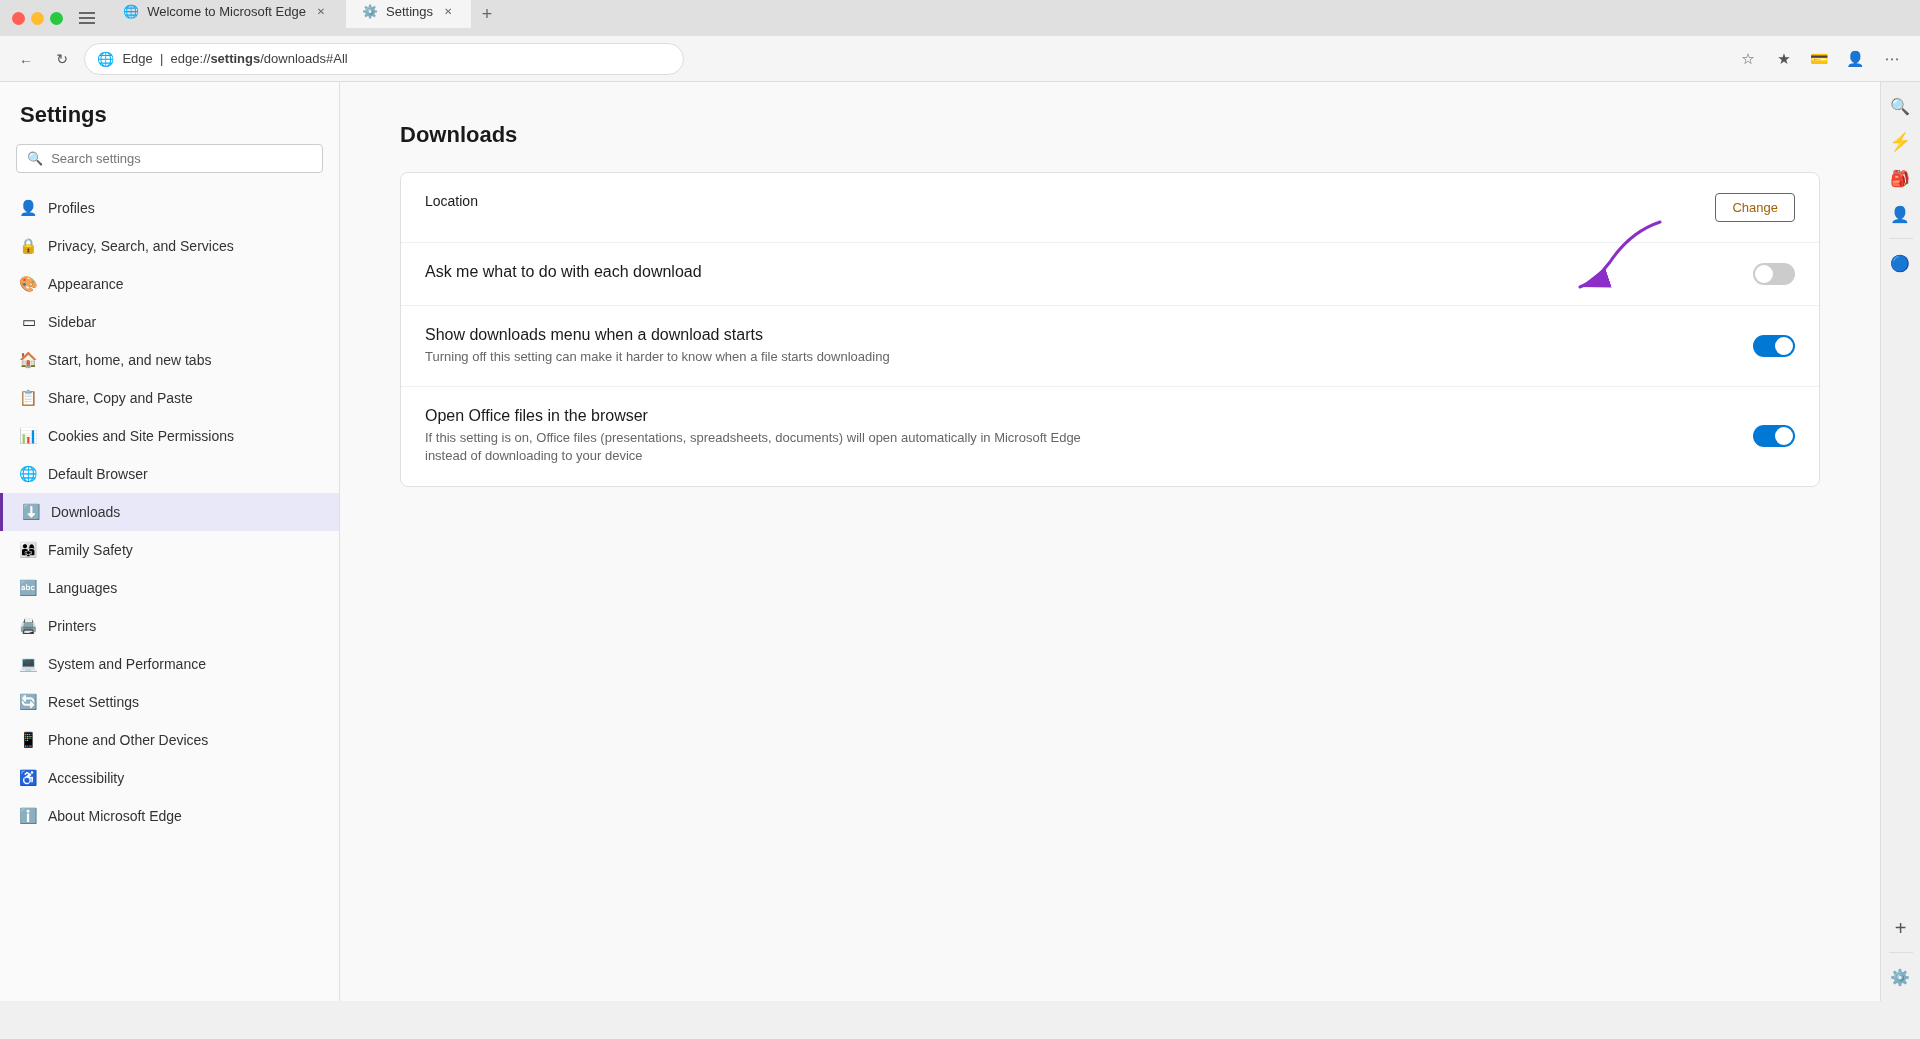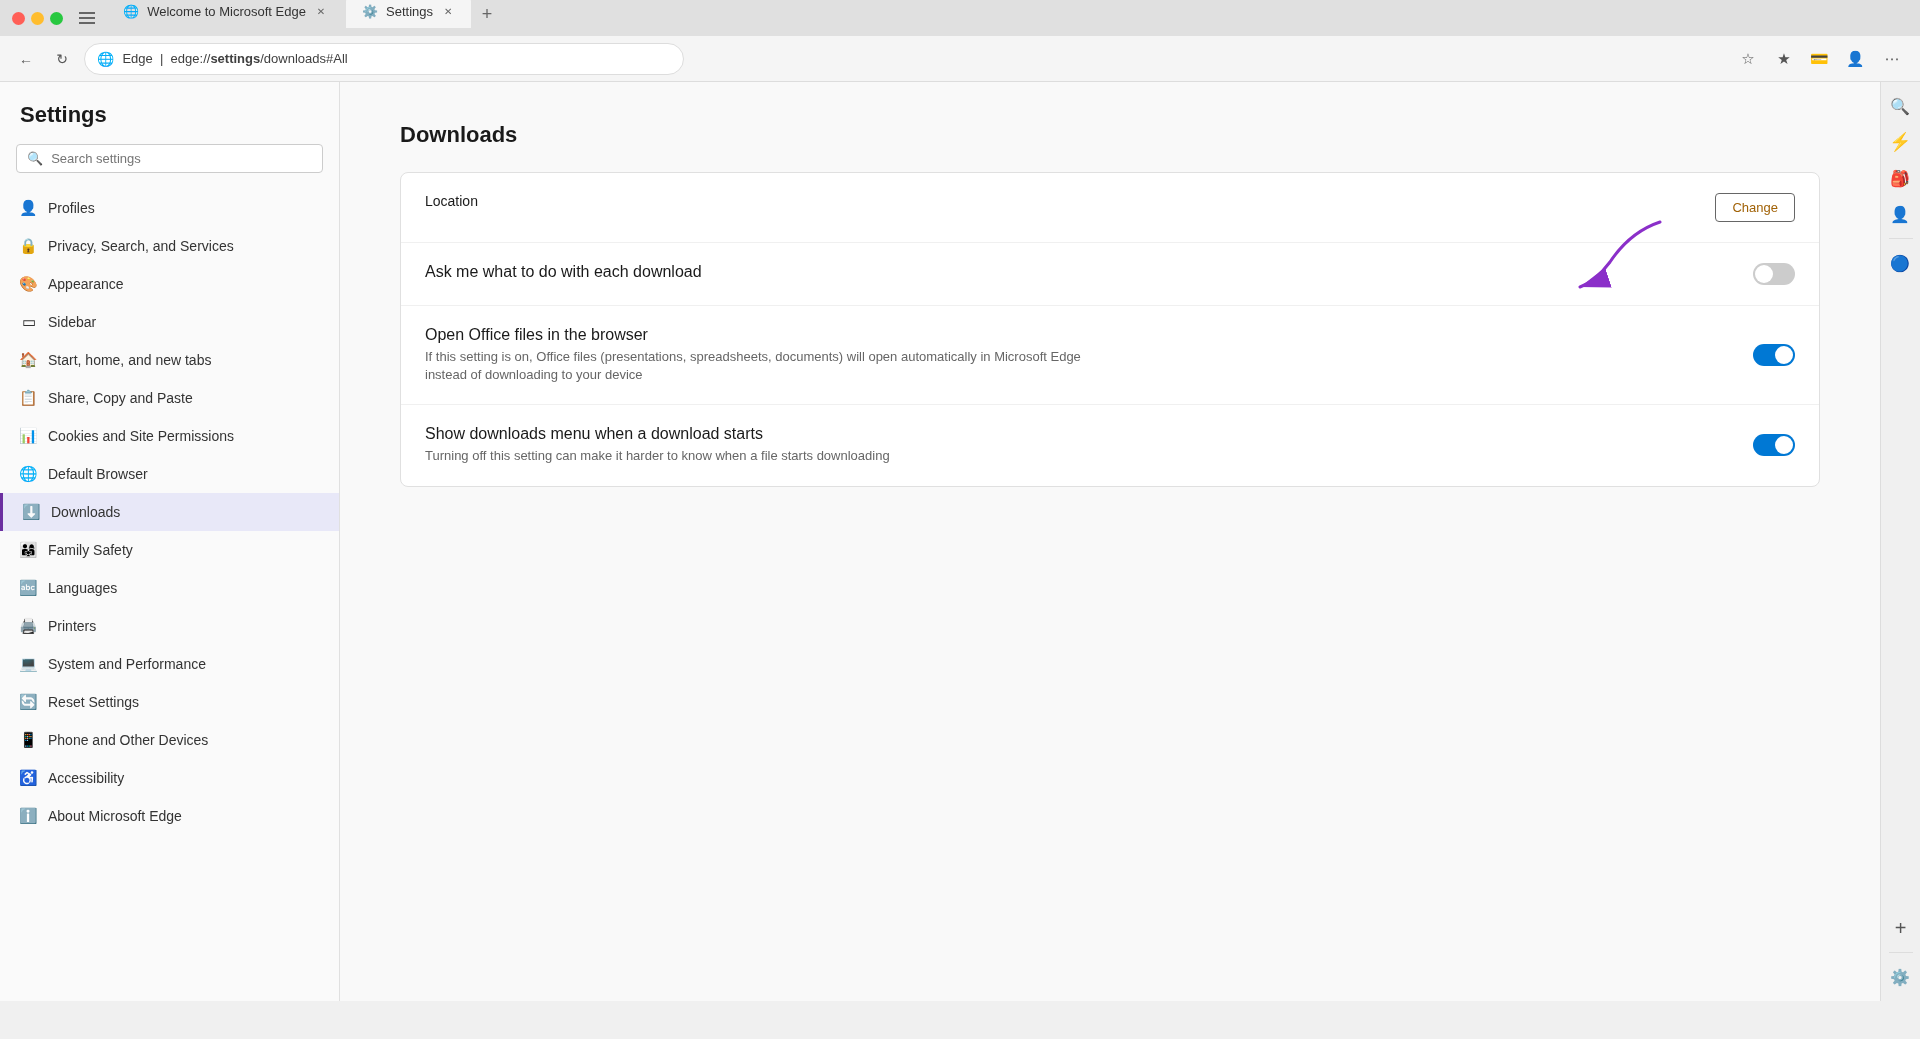--- a/index.html
+++ b/index.html
@@ -222,30 +222,30 @@
 
       <div class="settings-row">
         <div class="settings-row-content">
           <div class="settings-row-title">Ask me what to do with each download</div>
         </div>
         <div class="toggle off"></div>
       </div>
 
       <div class="settings-row">
         <div class="settings-row-content">
+          <div class="settings-row-title">Show downloads menu when a download starts</div>
+          <div class="settings-row-desc">Turning off this setting can make it harder to know when a file starts downloading</div>
+        </div>
+        <div class="toggle on"></div>
+      </div>
+
+      <div class="settings-row">
+        <div class="settings-row-content">
           <div class="settings-row-title">Open Office files in the browser</div>
           <div class="settings-row-desc">If this setting is on, Office files (presentations, spreadsheets, documents) will open automatically in Microsoft Edge instead of downloading to your device</div>
-        </div>
-        <div class="toggle on"></div>
-      </div>
-
-      <div class="settings-row">
-        <div class="settings-row-content">
-          <div class="settings-row-title">Show downloads menu when a download starts</div>
-          <div class="settings-row-desc">Turning off this setting can make it harder to know when a file starts downloading</div>
         </div>
         <div class="toggle on"></div>
       </div>
     </div>
 
     <div class="arrow-annotation" style="position:absolute; top:130px; right:200px;">
       <svg width="140" height="90" viewBox="0 0 140 90">
         <defs>
           <marker id="arrowhead" markerWidth="10" markerHeight="7" refX="10" refY="3.5" orient="auto">
             <polygon points="0 0, 10 3.5, 0 7" fill="#8b2fc9"></polygon>

